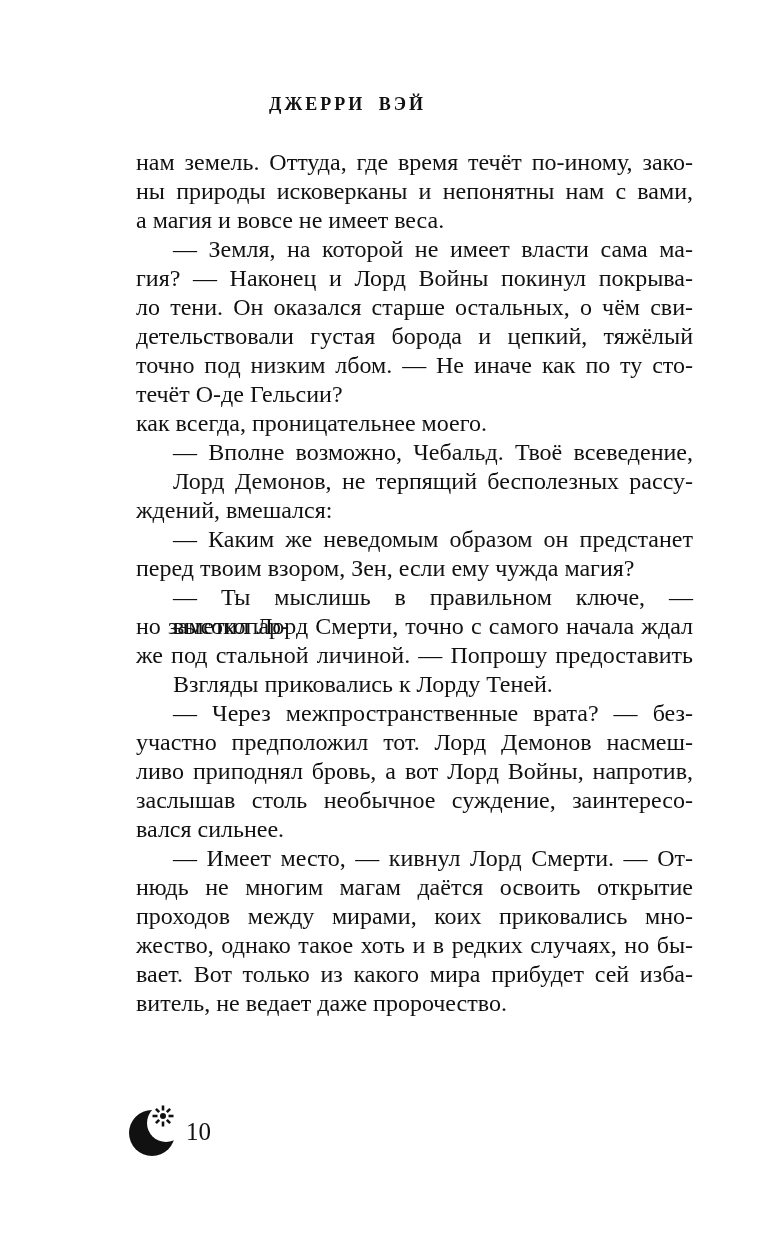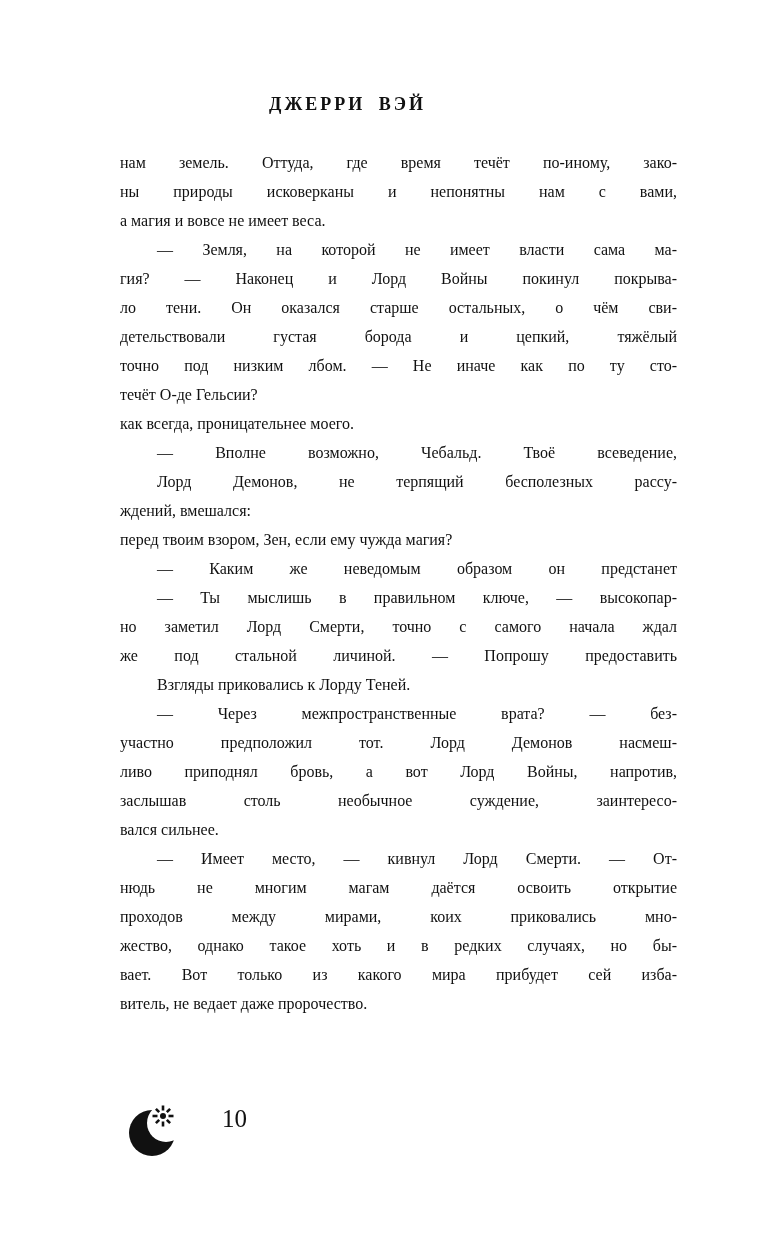--- a/index.html
+++ b/index.html
@@ -24,45 +24,44 @@
     text-align: center;
     font-size: 18px;
     font-weight: bold;
     letter-spacing: 3px;
     word-spacing: 6px;
     color: #111111;
   }
   .page-text {
     position: absolute;
     top: 148px;
-    left: 120px;
+    left: 136px;
     width: 557px;
-    font-size: 16px;
+    font-size: 24px;
     line-height: 29px;
   }
   .line {
     text-align: justify;
     text-align-last: justify;
     white-space: normal;
     height: 29px;
     overflow: visible;
   }
   .line.last {
     text-align-last: left;
   }
   .line.indent {
     padding-left: 37px;
   }
   .page-footer {
     position: absolute;
     left: 126px;
     top: 1102px;
     display: flex;
-    align-items: flex-start;
-    gap: 36px;
+    align-items: center;
   }
   .moon-icon {
     display: block;
   }
   .page-number {
     font-size: 25px;
     line-height: 29px;
     margin-left: 6px;
     margin-top: 2px;
     color: #111111;
@@ -82,22 +81,22 @@
       <div class="line indent">— Земля, на которой не имеет власти сама ма-</div>
       <div class="line">гия? — Наконец и Лорд Войны покинул покрыва-</div>
       <div class="line">ло тени. Он оказался старше остальных, о чём сви-</div>
       <div class="line">детельствовали густая борода и цепкий, тяжёлый</div>
       <div class="line">точно под низким лбом. — Не иначе как по ту сто-</div>
       <div class="line last">течёт О-де Гельсии?</div>
       <div class="line last">как всегда, проницательнее моего.</div>
       <div class="line indent">— Вполне возможно, Чебальд. Твоё всеведение,</div>
       <div class="line indent">Лорд Демонов, не терпящий бесполезных рассу-</div>
       <div class="line last">ждений, вмешался:</div>
+      <div class="line indent">— Каким же неведомым образом он предстанет</div>
       <div class="line last">перед твоим взором, Зен, если ему чужда магия?</div>
-      <div class="line indent">— Каким же неведомым образом он предстанет</div>
       <div class="line indent">— Ты мыслишь в правильном ключе, — высокопар-</div>
       <div class="line">но заметил Лорд Смерти, точно с самого начала ждал</div>
       <div class="line">же под стальной личиной. — Попрошу предоставить</div>
       <div class="line indent last">Взгляды приковались к Лорду Теней.</div>
       <div class="line indent">— Через межпространственные врата? — без-</div>
       <div class="line">участно предположил тот. Лорд Демонов насмеш-</div>
       <div class="line">ливо приподнял бровь, а вот Лорд Войны, напротив,</div>
       <div class="line">заслышав столь необычное суждение, заинтересо-</div>
       <div class="line last">вался сильнее.</div>
       <div class="line indent">— Имеет место, — кивнул Лорд Смерти. — От-</div>

